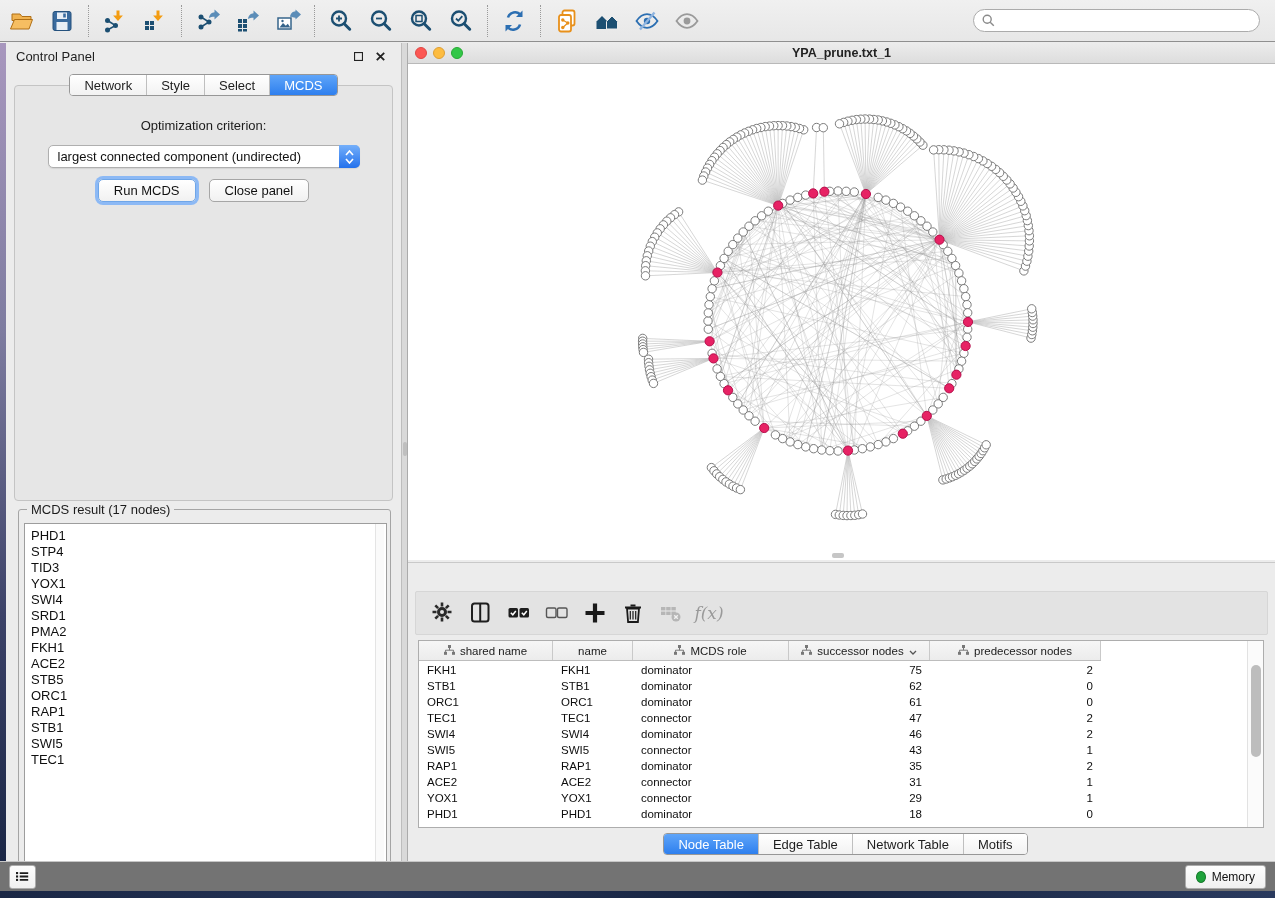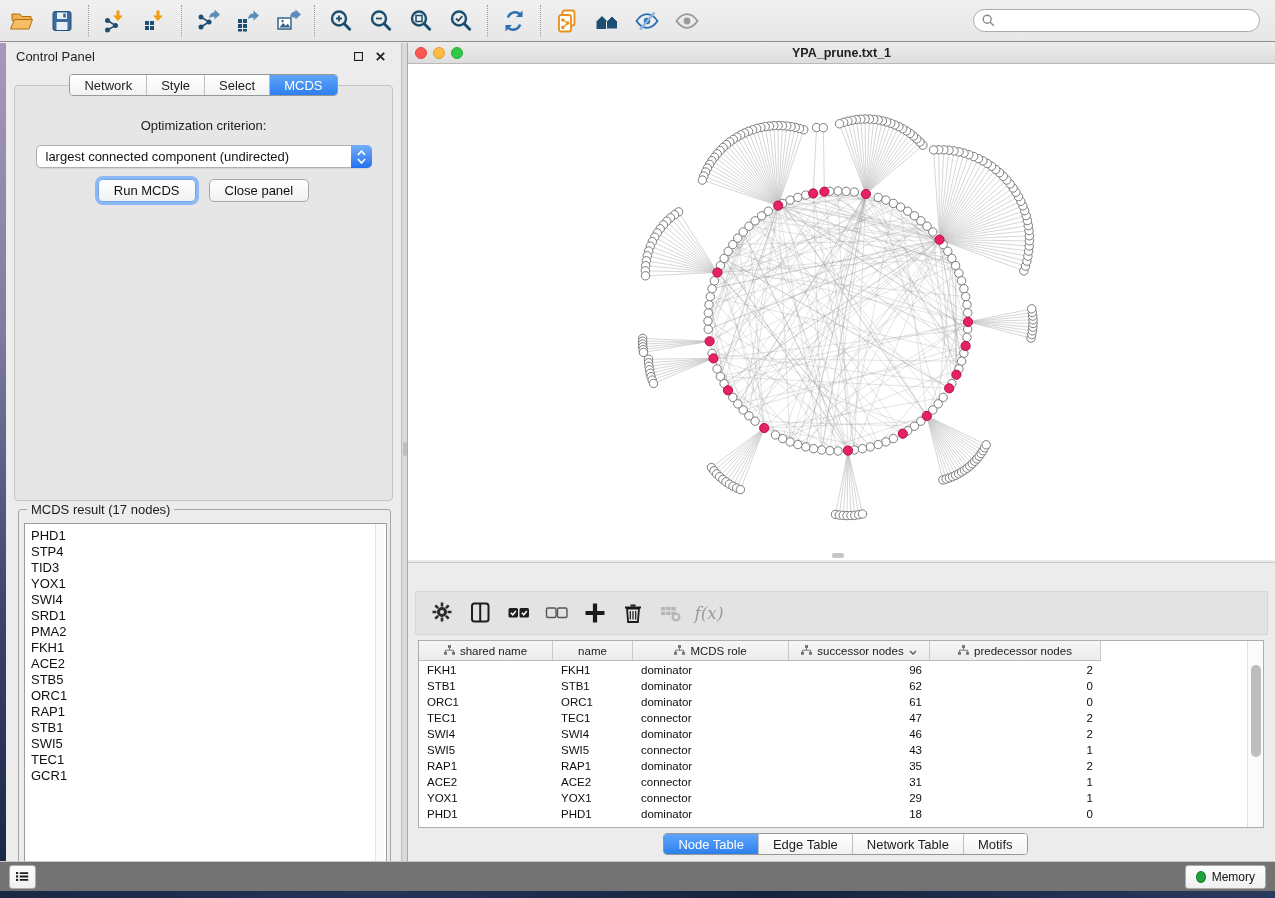--- a/index.html
+++ b/index.html
@@ -22,21 +22,21 @@
   .panel-titlebar{height:27px;display:flex;align-items:center;padding:0 10px;font-size:13px;color:#1f1f1f;}
   .panel-titlebar .ttl{flex:1;}
   .win-mini{width:22px;display:flex;justify-content:center;}
   .cp-tabs{position:absolute;left:0;top:31px;width:100%;display:flex;justify-content:center;z-index:3;}
   .seg{display:flex;border:1px solid #979797;border-radius:4px;overflow:hidden;background:#fff;height:22px;}
   .seg .seg-btn{padding:0 14px;font-size:13px;color:#1d1d1d;background:linear-gradient(#FFFFFF,#F2F2F2);display:flex;align-items:center;border-right:1px solid #BFBFBF;}
   .seg .seg-btn:last-child{border-right:none;}
   .seg .seg-btn.active{background:linear-gradient(#5FA5F9,#2E7FEE);color:#fff;}
   .cp-body{position:absolute;left:8px;top:42px;width:379px;height:416px;background:#E6E6E6;border:1px solid #C4C4C4;border-radius:4px;}
   .opt-label{margin-top:32px;text-align:center;font-size:13px;color:#1c1c1c;}
-  .dropdown{position:relative;margin:12px auto 0;width:336px;height:23px;background:#fff;border:1px solid #AFAFAF;border-radius:5px;display:flex;align-items:center;font-size:13px;color:#111;padding-left:9px;box-shadow:0 1px 1px rgba(0,0,0,.08);}
+  .dropdown{position:relative;margin:12px auto 0;width:312px;height:23px;background:#fff;border:1px solid #AFAFAF;border-radius:5px;display:flex;align-items:center;font-size:13px;color:#111;padding-left:9px;box-shadow:0 1px 1px rgba(0,0,0,.08);}
   .dd-stepper{position:absolute;right:-1px;top:-1px;width:21px;height:23px;border-radius:0 5px 5px 0;background:linear-gradient(#74AFFA,#2371EC);display:flex;flex-direction:column;align-items:center;justify-content:center;gap:2px;}
   .dd-stepper svg{display:block;}
   .btn-row{display:flex;justify-content:center;gap:13px;margin-top:11px;}
   .mac-btn{height:23px;padding:0 15px;background:linear-gradient(#FFFFFF,#F1F1F1);border:1px solid #A6A6A6;border-radius:5px;font-size:13px;color:#111;}
   .mac-btn.focused{box-shadow:0 0 0 3px rgba(110,170,250,.75);border-color:#6FA6E8;}
   .result-group{position:absolute;left:12px;top:466px;width:373px;height:373px;border:1px solid #A5A5A5;border-radius:3px;background:#ECECEC;}
   .result-legend{position:absolute;left:8px;top:-8px;background:#ECECEC;padding:0 4px;font-size:13px;color:#1c1c1c;}
   .result-list{position:absolute;left:5px;top:13px;width:363px;height:354px;background:#fff;border:1px solid #9d9d9d;overflow:hidden;padding:4px 0 0 6px;}
   .result-list .itm{font-size:13px;line-height:16px;color:#0f0f0f;}
   .result-scroll{position:absolute;right:6px;top:14px;width:9px;height:352px;background:#FAFAFA;border-left:1px solid #E4E4E4;}
@@ -294,21 +294,20 @@
           <div class="itm">SRD1</div>
           <div class="itm">PMA2</div>
           <div class="itm">FKH1</div>
           <div class="itm">ACE2</div>
           <div class="itm">STB5</div>
           <div class="itm">ORC1</div>
           <div class="itm">RAP1</div>
           <div class="itm">STB1</div>
           <div class="itm">SWI5</div>
           <div class="itm">TEC1</div>
-          <div class="itm">GCR1</div>
         </div>
       <div class="result-scroll"></div>
     </div>
   </div>
 
   <div class="v-splitter">
       <div class="v-grip"></div>
     </div>
 
   <div class="right-col">
@@ -1077,21 +1076,21 @@
                   <path d="M5.5 3v2.2M1.5 6.8V5.2h8v1.6" fill="none" stroke="#777"></path>
                 </svg></span>
               <span>predecessor nodes</span>
             </div>
           </div>
         <div class="tbody" id="tbody">
             <div class="tr">
               <div class="td" style="width: 134px;">FKH1</div>
               <div class="td" style="width: 80px;">FKH1</div>
               <div class="td" style="width: 156px;">dominator</div>
-              <div class="td num" style="width: 141px;">96</div>
+              <div class="td num" style="width: 141px;">75</div>
               <div class="td num" style="width: 171px;">2</div>
             </div>
             <div class="tr">
               <div class="td" style="width: 134px;">STB1</div>
               <div class="td" style="width: 80px;">STB1</div>
               <div class="td" style="width: 156px;">dominator</div>
               <div class="td num" style="width: 141px;">62</div>
               <div class="td num" style="width: 171px;">0</div>
             </div>
             <div class="tr">

